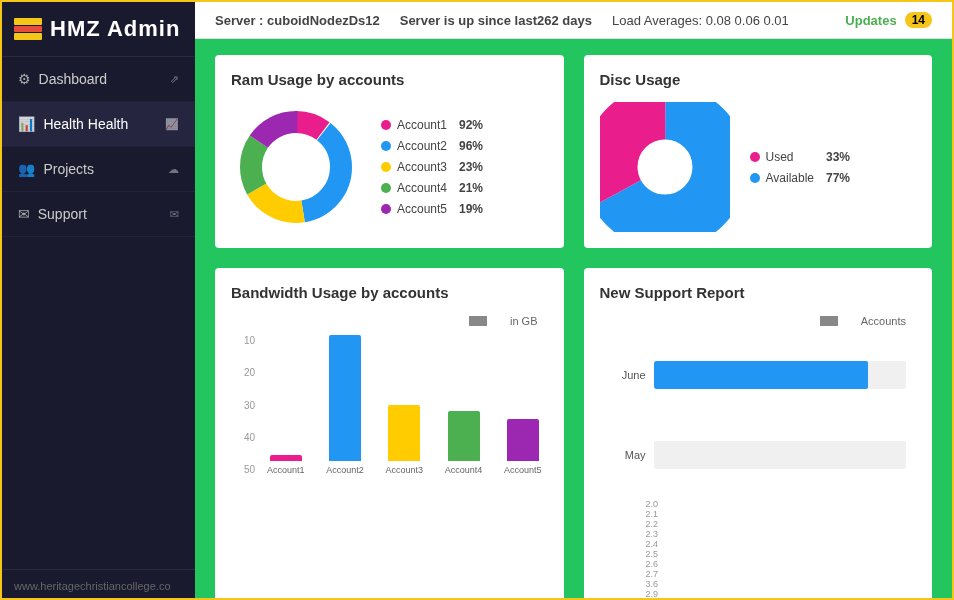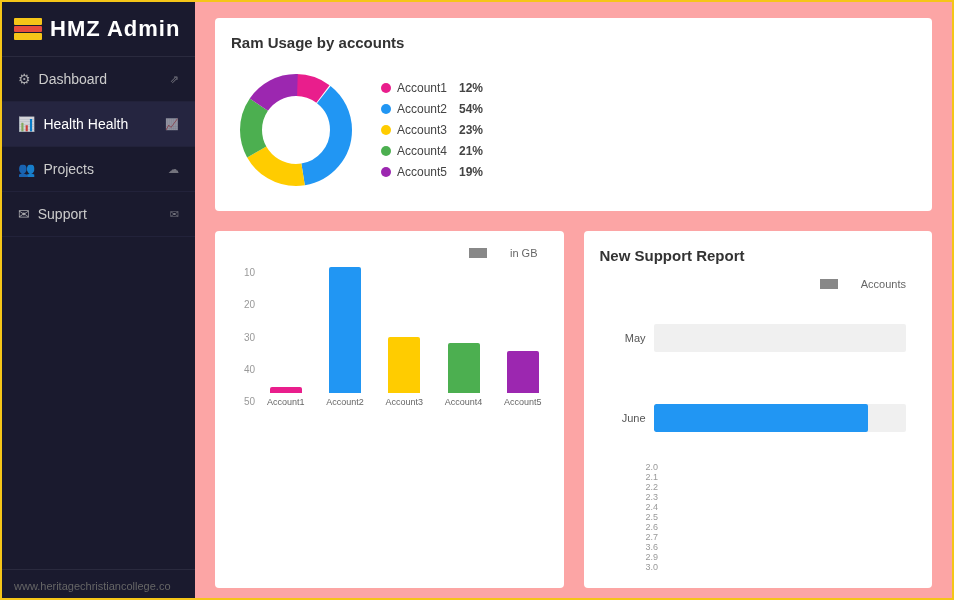--- a/index.html
+++ b/index.html
@@ -88,21 +88,21 @@
       border-radius: 10px;
       padding: 1px 7px;
       font-size: 12px;
       font-weight: bold;
     }
 
     #content {
       flex: 1;
       padding: 16px 20px;
       overflow-y: auto;
-      background: #fca5a5;
+      background: #22c55e;
     }
 
     .charts-row {
       display: flex;
       gap: 20px;
       margin-bottom: 20px;
     }
     .chart-box {
       background: #fff;
       border-radius: 4px;
@@ -295,71 +295,105 @@
       <span>Support</span>
     </div>
     <span style="font-size:11px;opacity:0.5">✉</span>
   </div>
 
   <div class="sidebar-footer">www.heritagechristiancollege.co</div>
 </div>
 
 <div id="main">
 
+  <div id="topbar">
+    <span class="topbar-server">Server : cuboidNodezDs12</span>
+    <span class="topbar-uptime">
+      <span>Server is up since last</span><strong>262 days</strong>
+    </span>
+    <span class="topbar-load">Load Averages: 0.08 0.06 0.01</span>
+    <div class="topbar-updates">
+      <span class="updates-link">Updates</span>
+      <span class="updates-badge">14</span>
+    </div>
+  </div>
 
   <div id="content">
 
     <div class="charts-row">
 
       <div class="chart-box">
         <div class="chart-title">Ram Usage by accounts</div>
         <div class="donut-area">
           <svg class="donut-svg" width="130" height="130" viewBox="0 0 130 130">
 
             <circle r="45" cx="65" cy="65" fill="transparent" stroke="#e91e8c" stroke-width="22" stroke-dasharray="28.53 254.21" stroke-dashoffset="70.69"></circle>
             <circle r="45" cx="65" cy="65" fill="transparent" stroke="#2196f3" stroke-width="22" stroke-dasharray="104.6 178.14" stroke-dashoffset="41.16"></circle>
             <circle r="45" cx="65" cy="65" fill="transparent" stroke="#ffcc00" stroke-width="22" stroke-dasharray="54.72 228.02" stroke-dashoffset="-63.44"></circle>
             <circle r="45" cx="65" cy="65" fill="transparent" stroke="#4caf50" stroke-width="22" stroke-dasharray="49.9 232.84" stroke-dashoffset="-118.16"></circle>
             <circle r="45" cx="65" cy="65" fill="transparent" stroke="#9c27b0" stroke-width="22" stroke-dasharray="45.1 237.64" stroke-dashoffset="-168.06"></circle>
           </svg>
           <div class="legend">
             <div class="legend-item">
               <span class="legend-dot" style="background:#e91e8c"></span>
               <span>Account1</span>
-              <span class="legend-pct">12%</span>
+              <span class="legend-pct">92%</span>
             </div>
             <div class="legend-item">
               <span class="legend-dot" style="background:#2196f3"></span>
               <span>Account2</span>
-              <span class="legend-pct">54%</span>
+              <span class="legend-pct">96%</span>
             </div>
             <div class="legend-item">
               <span class="legend-dot" style="background:#ffcc00"></span>
               <span>Account3</span>
               <span class="legend-pct">23%</span>
             </div>
             <div class="legend-item">
               <span class="legend-dot" style="background:#4caf50"></span>
               <span>Account4</span>
               <span class="legend-pct">21%</span>
             </div>
             <div class="legend-item">
               <span class="legend-dot" style="background:#9c27b0"></span>
               <span>Account5</span>
               <span class="legend-pct">19%</span>
             </div>
           </div>
         </div>
       </div>
 
+      <div class="chart-box">
+        <div class="chart-title">Disc Usage</div>
+        <div class="pie-area">
+          <svg width="130" height="130" viewBox="0 0 130 130">
+
+            <circle r="55" cx="65" cy="65" fill="transparent" stroke="#2196f3" stroke-width="55" stroke-dasharray="231.42 113.98" stroke-dashoffset="86.35"></circle>
+            <circle r="55" cx="65" cy="65" fill="transparent" stroke="#e91e8c" stroke-width="55" stroke-dasharray="113.98 231.42" stroke-dashoffset="-145.07"></circle>
+          </svg>
+          <div class="legend">
+            <div class="legend-item">
+              <span class="legend-dot" style="background:#e91e8c"></span>
+              <span>Used</span>
+              <span class="legend-pct">33%</span>
+            </div>
+            <div class="legend-item">
+              <span class="legend-dot" style="background:#2196f3"></span>
+              <span>Available</span>
+              <span class="legend-pct">77%</span>
+            </div>
+          </div>
+        </div>
+      </div>
     </div>
 
     <div class="charts-row">
 
       <div class="chart-box">
+        <div class="chart-title">Bandwidth Usage by accounts</div>
         <div class="bar-chart-area">
           <div class="bar-legend-row">
             <span class="bar-legend-swatch"></span>
             <span>in GB</span>
           </div>
           <div class="bar-chart-wrapper">
             <div class="bar-y-axis">
               <span>50</span>
               <span>40</span>
               <span>30</span>
@@ -394,29 +428,29 @@
 
       <div class="chart-box">
         <div class="chart-title">New Support Report</div>
         <div class="accounts-chart-area">
           <div class="bar-legend-row">
             <span class="bar-legend-swatch"></span>
             <span>Accounts</span>
           </div>
           <div class="accounts-chart-wrapper">
             <div class="accounts-row">
+              <span class="accounts-month">June</span>
+              <div class="accounts-bar-track">
+                <div class="accounts-bar-fill" style="width:85%; background:#2196f3;"></div>
+              </div>
+            </div>
+            <div class="accounts-row">
               <span class="accounts-month">May</span>
               <div class="accounts-bar-track">
                 <div class="accounts-bar-fill" style="width:0%; background:#2196f3;"></div>
-              </div>
-            </div>
-            <div class="accounts-row">
-              <span class="accounts-month">June</span>
-              <div class="accounts-bar-track">
-                <div class="accounts-bar-fill" style="width:85%; background:#2196f3;"></div>
               </div>
             </div>
           </div>
           <div class="accounts-x-axis">
             <span>2.0</span>
             <span>2.1</span>
             <span>2.2</span>
             <span>2.3</span>
             <span>2.4</span>
             <span>2.5</span>

